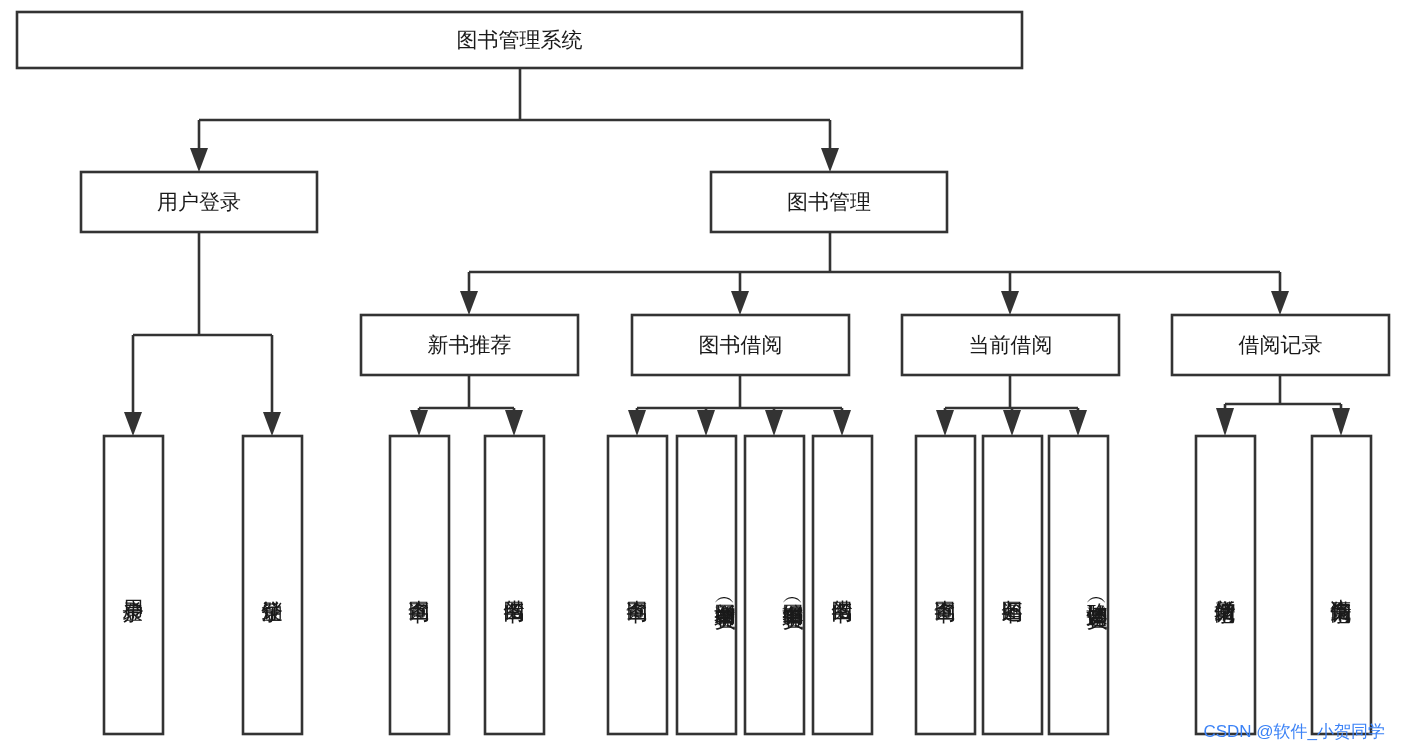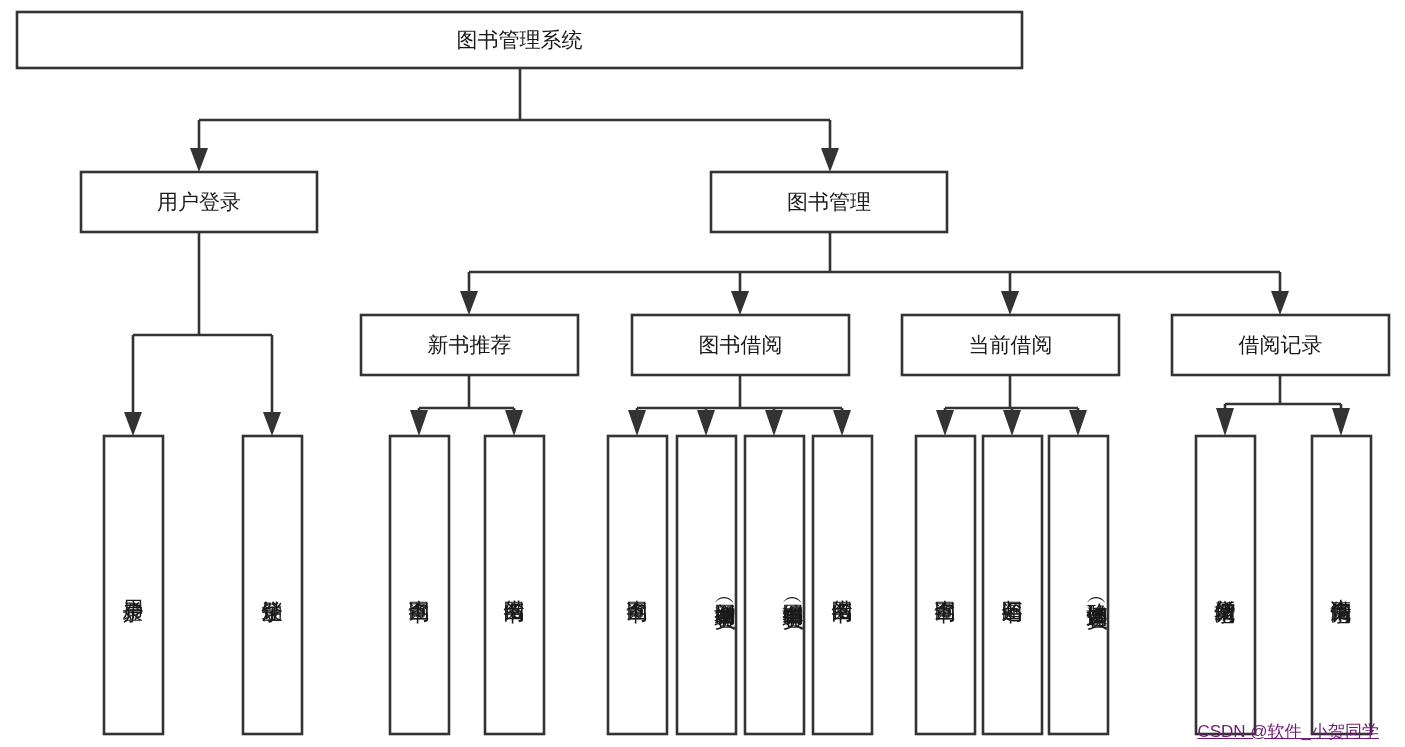--- a/index.html
+++ b/index.html
@@ -57,27 +57,26 @@
     letter-spacing: 1px;
     display: flex;
     align-items: center;
     justify-content: center;
     line-height: 1;
     white-space: nowrap;
     pointer-events: none;
   }
   .watermark {
     position: absolute;
-    right: 26px;
+    right: 20px;
     bottom: 4px;
     font-family: "Liberation Sans", "DejaVu Sans", sans-serif;
     font-size: 17px;
-    color: #701a75;
+    color: #3b82f6;
     white-space: nowrap;
-    text-decoration: underline;
   }
 </style>
 </head>
 <body>
 
 <div id="canvas">
 
   <svg id="diagram" viewBox="0 0 1405 747">
 
     <g>

